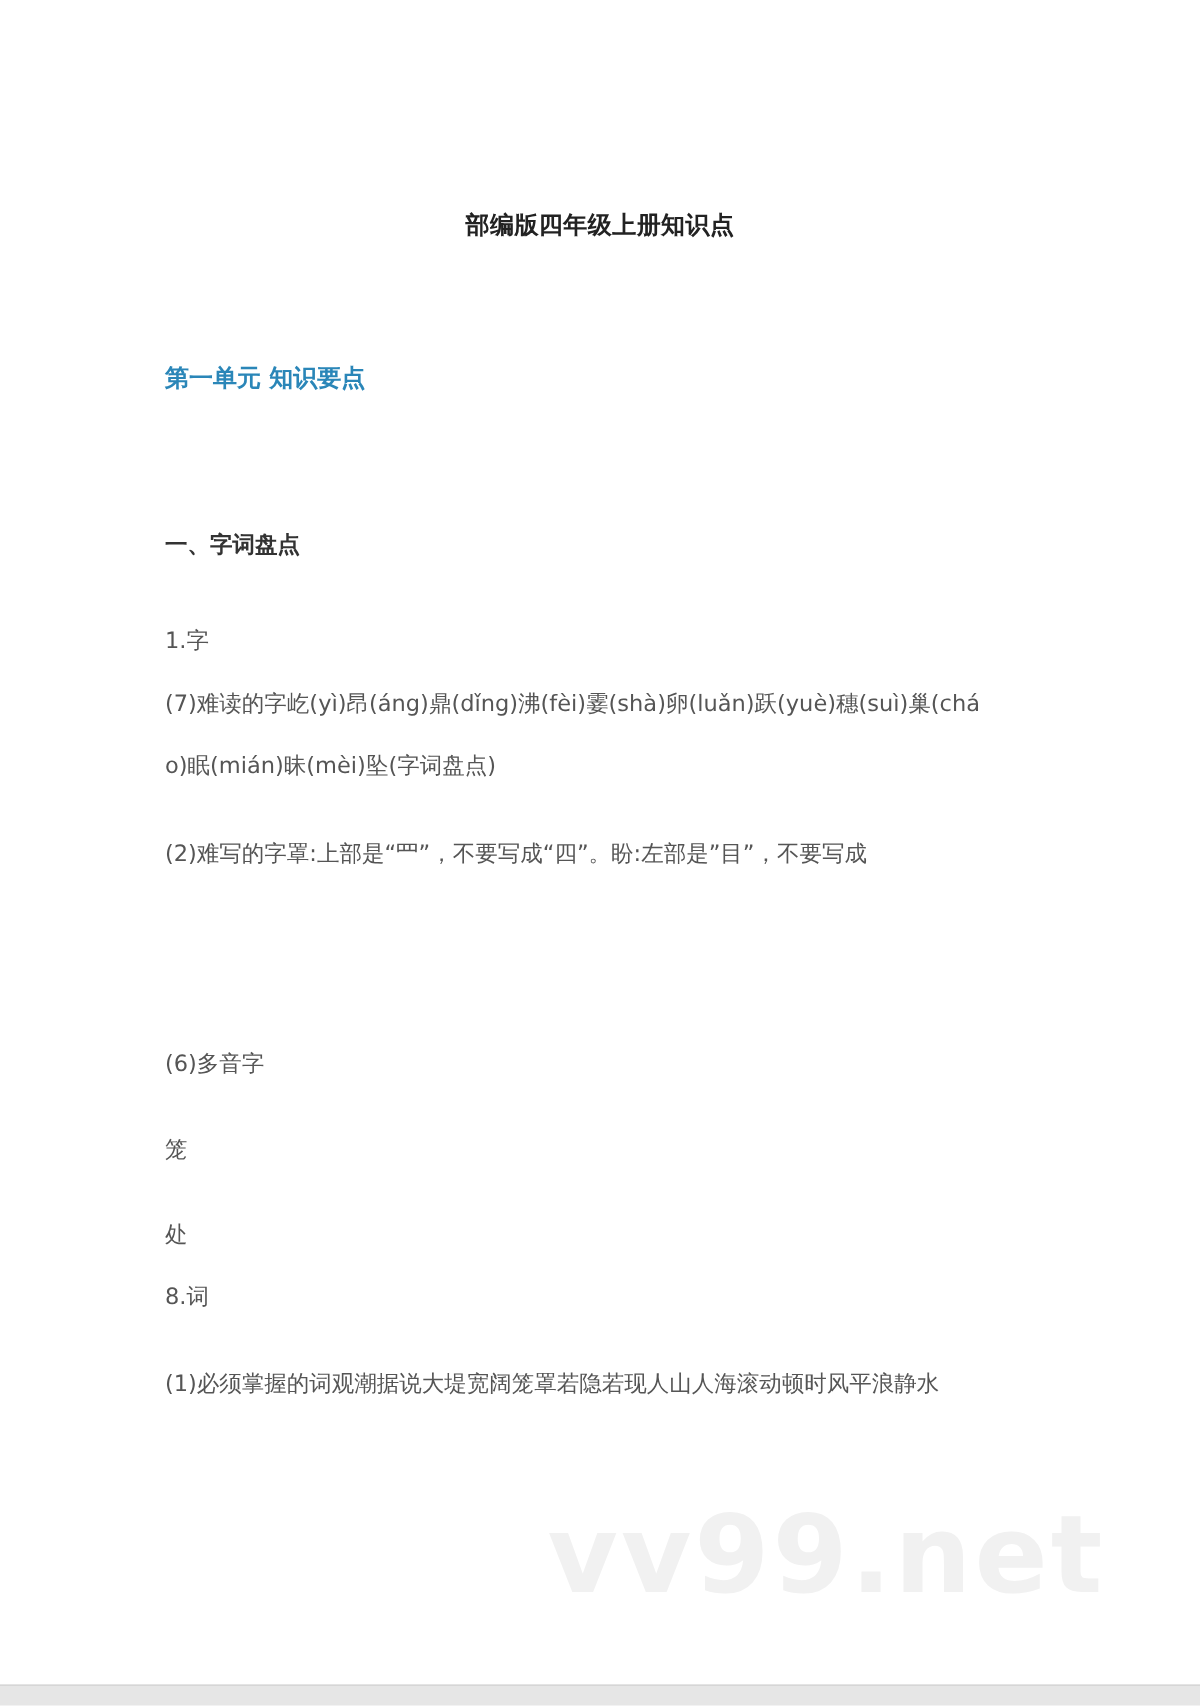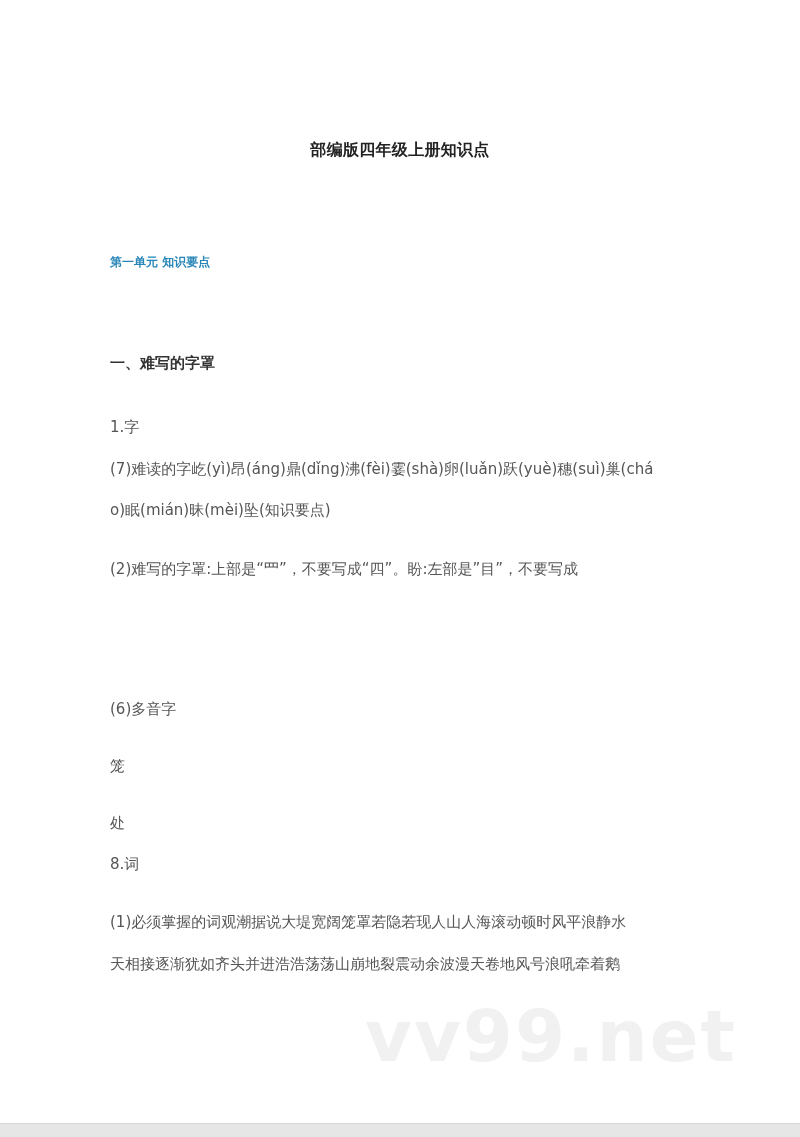--- a/index.html
+++ b/index.html
@@ -13,47 +13,46 @@
     }
     .bottom-strip {
       position: absolute; left: 0; top: 1123px; width: 800px; height: 14px;
       background: #e6e6e6; border-top: 1px solid #d6d6d6;
     }
     .doc-title {
       position: absolute; left: 0; width: 800px; top: 140px; text-align: center;
       font-size: 16px; font-weight: bold; color: #222222; letter-spacing: 0.3px;
     }
     .unit-heading {
-      position: absolute; left: 110px; top: 254px; font-size: 12px; font-weight: bold; color: #2a86b8;
+      position: absolute; left: 110px; top: 242px; font-size: 16px; font-weight: bold; color: #2a86b8;
     }
     .section-heading {
       position: absolute; left: 110px; top: 354px; font-size: 15px; font-weight: bold; color: #333333;
     }
     .line {
       position: absolute; left: 110px; font-size: 15px; color: #555555; white-space: nowrap; margin-top: 20px;
     }
     .watermark {
       position: absolute; left: 365px; top: 994px; font-size: 72px; font-weight: bold;
       color: #f1f1f1; font-family: "DejaVu Sans", sans-serif; letter-spacing: 2px;
     }
   </style>
 </head>
 <body>
 
 <div class="page">
   <div class="doc-title">部编版四年级上册知识点</div>
   <div class="unit-heading">第一单元  知识要点</div>
-  <div class="section-heading">一、难写的字罩</div>
+  <div class="section-heading">一、字词盘点</div>
 
   <div class="line" style="top:398px">1.字</div>
   <div class="line" style="top:440px">(7)难读的字屹(yì)昂(áng)鼎(dǐng)沸(fèi)霎(shà)卵(luǎn)跃(yuè)穗(suì)巢(chá</div>
-  <div class="line" style="top:481px">o)眠(mián)昧(mèi)坠(知识要点)</div>
+  <div class="line" style="top:481px">o)眠(mián)昧(mèi)坠(字词盘点)</div>
   <div class="line" style="top:540px">(2)难写的字罩:上部是“罒”，不要写成“四”。盼:左部是”目”，不要写成</div>
   <div class="line" style="top:680px">(6)多音字</div>
   <div class="line" style="top:737px">笼</div>
   <div class="line" style="top:794px">处</div>
   <div class="line" style="top:835px">8.词</div>
   <div class="line" style="top:893px">(1)必须掌握的词观潮据说大堤宽阔笼罩若隐若现人山人海滚动顿时风平浪静水</div>
-  <div class="line" style="top:935px">天相接逐渐犹如齐头并进浩浩荡荡山崩地裂震动余波漫天卷地风号浪吼牵着鹅</div>
 
   <div class="watermark">vv99.net</div>
 </div>
 <div class="bottom-strip"></div>
 
 </body></html>

